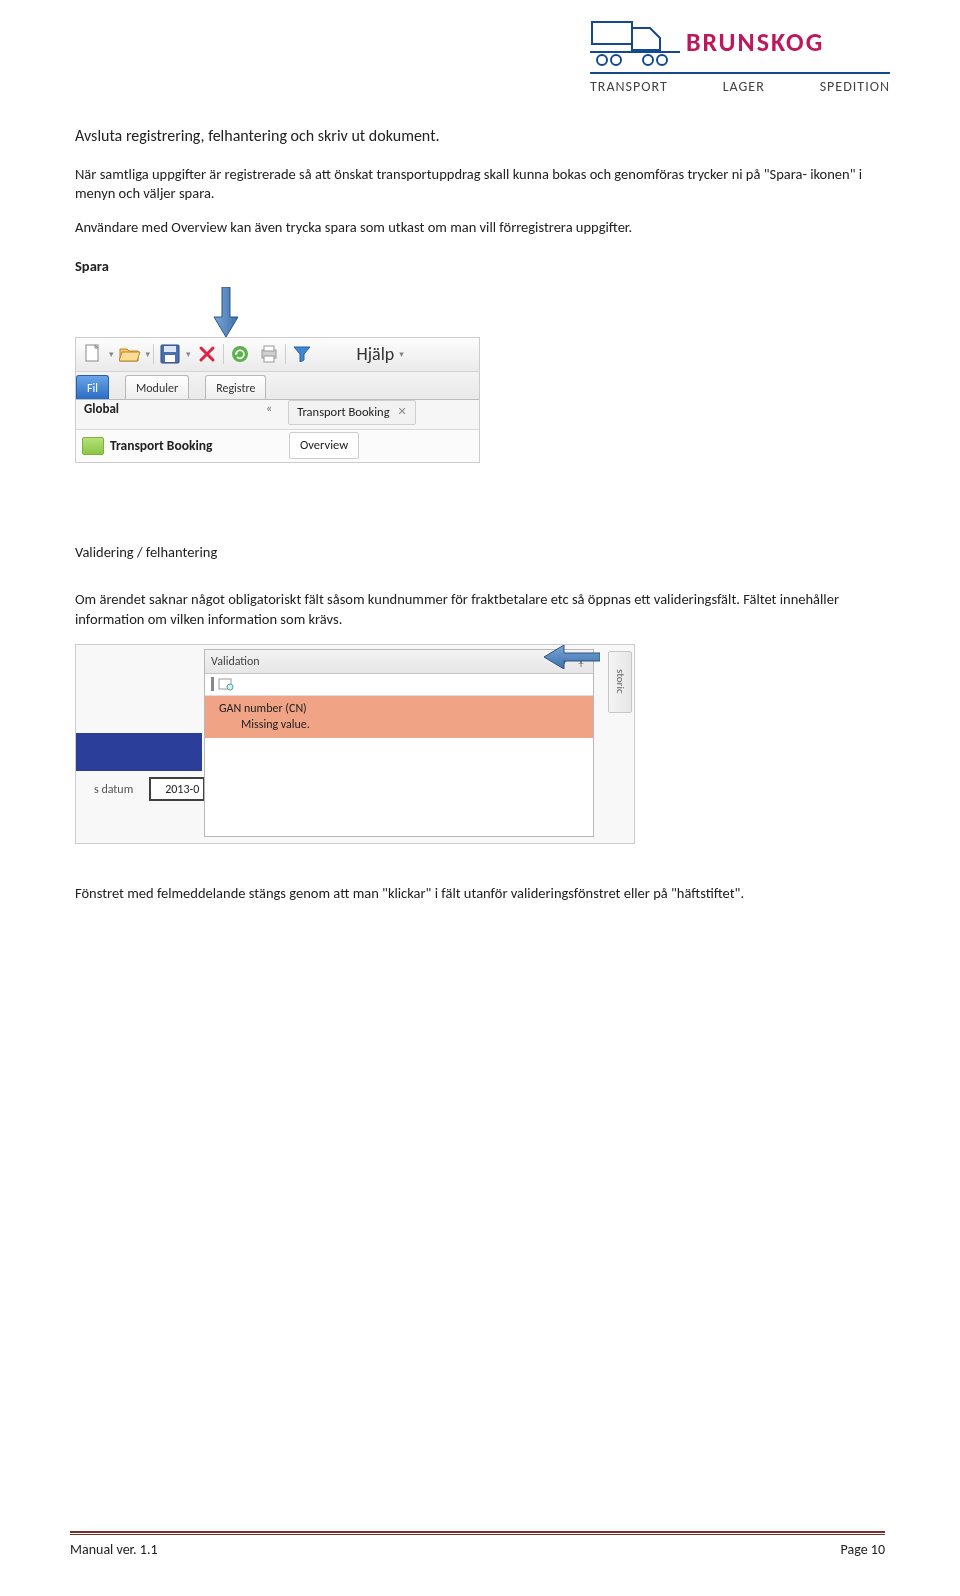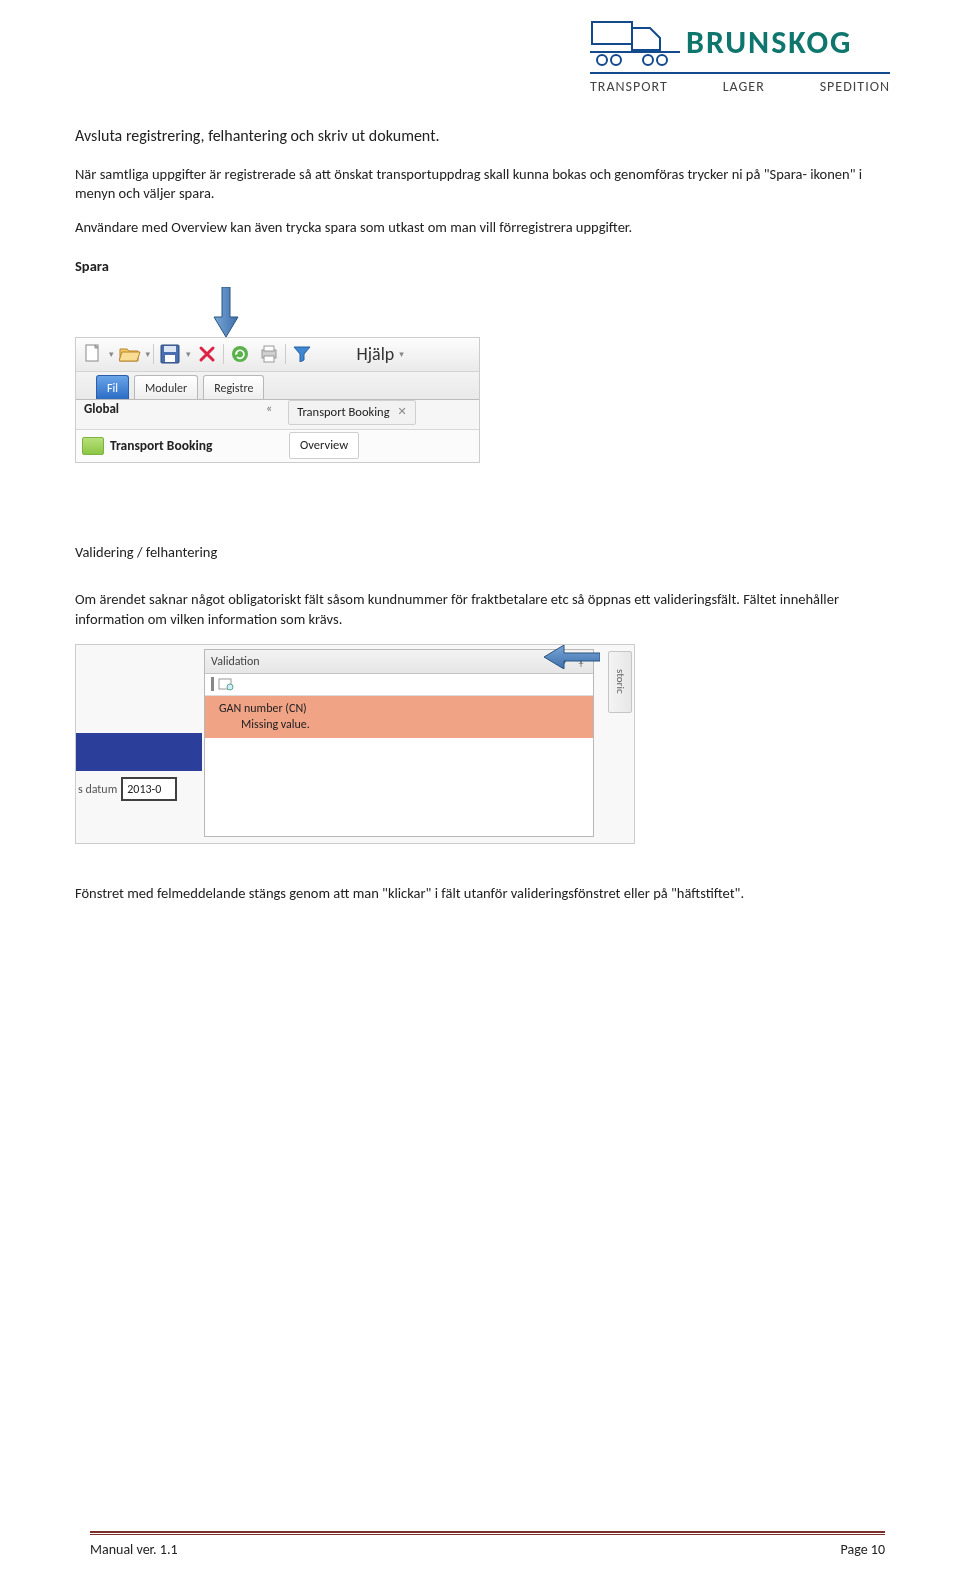--- a/index.html
+++ b/index.html
@@ -11,32 +11,32 @@
     padding: 30px 75px 40px 75px;
     color: #222;
     font-size: 14.5px;
     line-height: 1.35;
     position: relative;
     min-height: 1596px;
   }
   .logo-block { position: absolute; top: 18px; right: 70px; width: 300px; }
   .logo-top { display: flex; align-items: center; border-bottom: 2px solid #134a8e; padding-bottom: 4px; }
   .truck-svg { width: 90px; height: 50px; }
-  .logo-name { font-size: 32px; font-weight: bold; color: #0f766e; letter-spacing: 2px; margin-left: 6px; }
+  .logo-name { font-size: 26px; font-weight: bold; color: #be185d; letter-spacing: 2px; margin-left: 6px; }
   .logo-sub { display: flex; justify-content: space-between; font-size: 14px; color: #444; padding-top: 4px; letter-spacing: 1px; }
   h2.section-title { font-size: 16px; font-weight: normal; margin-top: 95px; margin-bottom: 18px; }
   p { margin-bottom: 14px; }
   .bold-label { font-weight: bold; margin-top: 20px; margin-bottom: 10px; }
   .arrow-blue { width: 28px; height: 52px; display: block; margin-left: 137px; margin-bottom: -2px; }
   .arrow-blue-h { width: 58px; height: 24px; display: inline-block; }
   .ui-shot-1 { width: 405px; border: 1px solid #ccc; font-size: 13px; background: #fafafa; }
   .toolbar-row { display: flex; align-items: center; height: 34px; background: linear-gradient(#fdfdfd,#eaeaea); border-bottom: 1px solid #d4d4d4; padding: 0 4px; gap: 3px; }
   .tb-btn { width: 26px; height: 26px; display: flex; align-items: center; justify-content: center; border-radius: 2px; }
   .tb-sep { width: 1px; height: 20px; background: #ccc; }
-  .tab-row { display: flex; align-items: flex-end; height: 28px; background: linear-gradient(#f3f3f3,#e9e9e9); padding-left: 20px; gap: 5px; border-bottom: 1px solid #bcbcbc; }
+  .tab-row { display: flex; align-items: flex-end; height: 28px; background: linear-gradient(#f3f3f3,#e9e9e9); padding-left: 0; gap: 16px; border-bottom: 1px solid #bcbcbc; }
   .tab { padding: 4px 10px 3px 10px; font-size: 12px; border: 1px solid #b8b8b8; border-bottom: none; background: linear-gradient(#fff,#eee); border-radius: 3px 3px 0 0; color: #333; }
   .tab.active-fil { background: linear-gradient(#6aa5e8,#2b6cc5); color: #fff; border-color: #2b5ea8; }
   .global-row { display: flex; align-items: flex-start; background: #f6f6f6; height: 30px; border-bottom: 1px solid #d8d8d8; }
   .global-lbl { font-weight: bold; font-size: 13px; padding-left: 8px; flex: 0 0 190px; }
   .chev { font-size: 12px; color: #777; margin-right: 16px; }
   .tabchip { display: flex; align-items: center; gap: 8px; padding: 3px 8px; background: #f2f2f2; border: 1px solid #d0d0d0; border-radius: 2px; font-size: 12.5px; }
   .tabchip .x { color: #888; font-size: 11px; }
   .booking-row { display: flex; align-items: center; height: 32px; background: #fbfbfb; }
   .book-navicon { width: 22px; height: 18px; background: linear-gradient(#b7e07a,#8cc645); border: 1px solid #7ab33d; border-radius: 2px; margin: 0 6px; }
   .book-lbl { font-weight: bold; font-size: 13.5px; flex: 0 0 165px; }
@@ -45,26 +45,26 @@
   .section-val { margin-top: 28px; margin-bottom: 28px; }
   .ui-shot-2 { position: relative; width: 560px; height: 200px; border: 1px solid #ccc; font-size: 12.5px; background: #f8f8f8; overflow: hidden; }
   .val-panel { position: absolute; left: 128px; top: 4px; right: 40px; bottom: 6px; background: #fff; border: 1px solid #b8b8b8; }
   .val-head { display: flex; align-items: center; justify-content: space-between; background: linear-gradient(#f3f3f3,#e6e6e6); border-bottom: 1px solid #c6c6c6; height: 24px; padding: 0 6px; font-size: 12px; color: #444; }
   .val-head .pinrow { display: flex; align-items: center; gap: 6px; }
   .val-bar { height: 22px; border-bottom: 1px solid #ddd; display: flex; align-items: center; padding-left: 6px; gap: 4px; }
   .val-msghead { height: 22px; background: linear-gradient(#f5f5f5,#e9e9e9); border-bottom: 1px solid #d0d0d0; display: flex; align-items: center; padding-left: 120px; font-size: 12px; }
   .val-errrow { background: #f1a386; padding: 4px 6px 6px 14px; font-size: 12px; line-height: 1.35; }
   .val-errrow .sub { padding-left: 22px; }
   .left-blue { position: absolute; left: 0; top: 88px; width: 126px; height: 38px; background: #2b3f9a; }
-  .left-date { position: absolute; left: 0; top: 132px; display: flex; align-items: center; gap: 4px; font-size: 12px; }
+  .left-date { position: absolute; left: 16px; top: 132px; display: flex; align-items: center; gap: 16px; font-size: 12px; text-align: right; }
   .left-date .lbl { color: #555; padding-left: 2px; }
   .left-date .inp { border: 2px solid #404040; background: #fff; padding: 2px 4px; width: 56px; }
   .storic-tab { position: absolute; right: 2px; top: 6px; width: 24px; height: 62px; writing-mode: vertical-rl; text-align: center; font-size: 11px; background: linear-gradient(90deg,#f4f4f4,#e7e7e7); border: 1px solid #c6c6c6; border-radius: 2px; color: #666; display: flex; align-items: center; justify-content: center; }
   .arrow2-wrap { position: absolute; right: 34px; top: 0px; }
-  .footer { position: absolute; left: 90px; right: 75px; bottom: 36px; }
+  .footer { position: absolute; left: 70px; right: 75px; bottom: 36px; }
   .footer .hr1 { height: 2px; background: #7a3028; margin-bottom: 1px; }
   .footer .hr2 { height: 1px; background: #7a3028; margin-bottom: 6px; }
   .footer .row { display: flex; justify-content: space-between; font-size: 14px; }
 </style>
 </head>
 <body>
 
 <div class="logo-block">
   <div class="logo-top">
     <svg class="truck-svg" viewBox="0 0 90 50">

